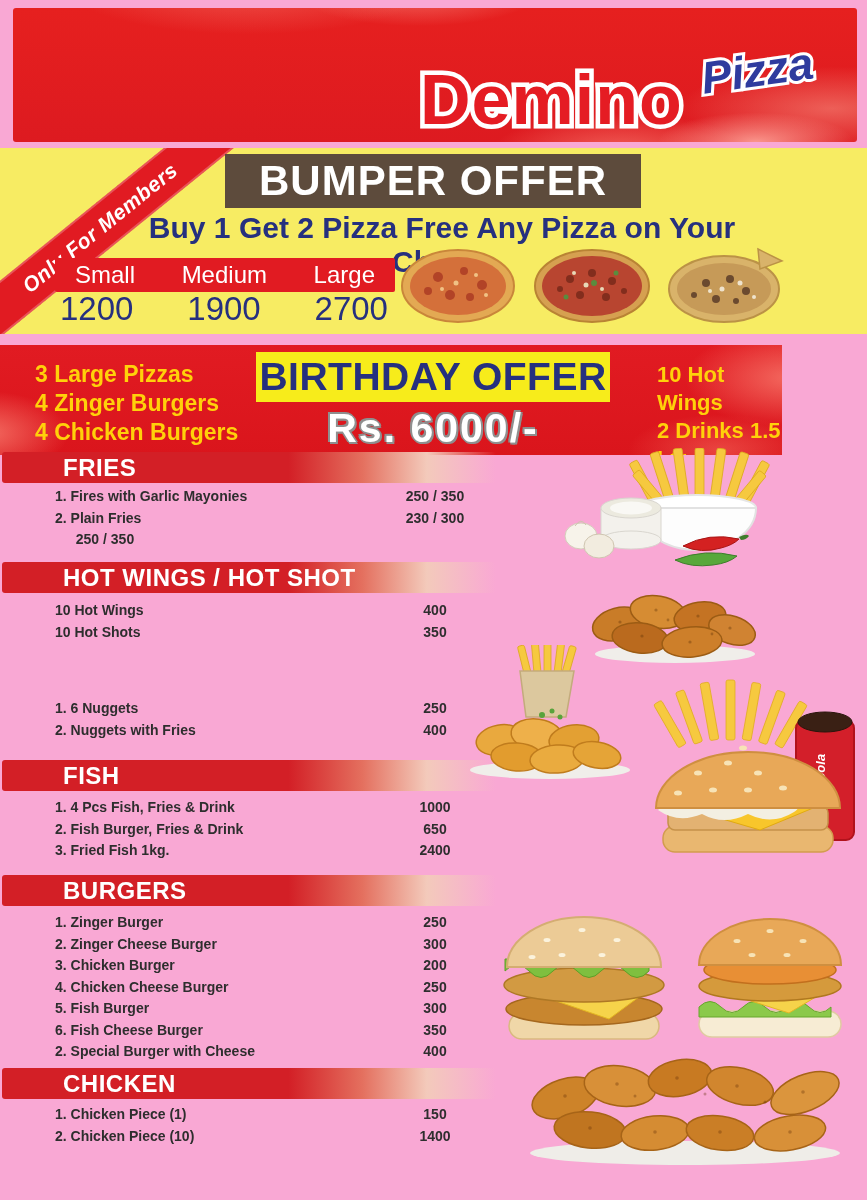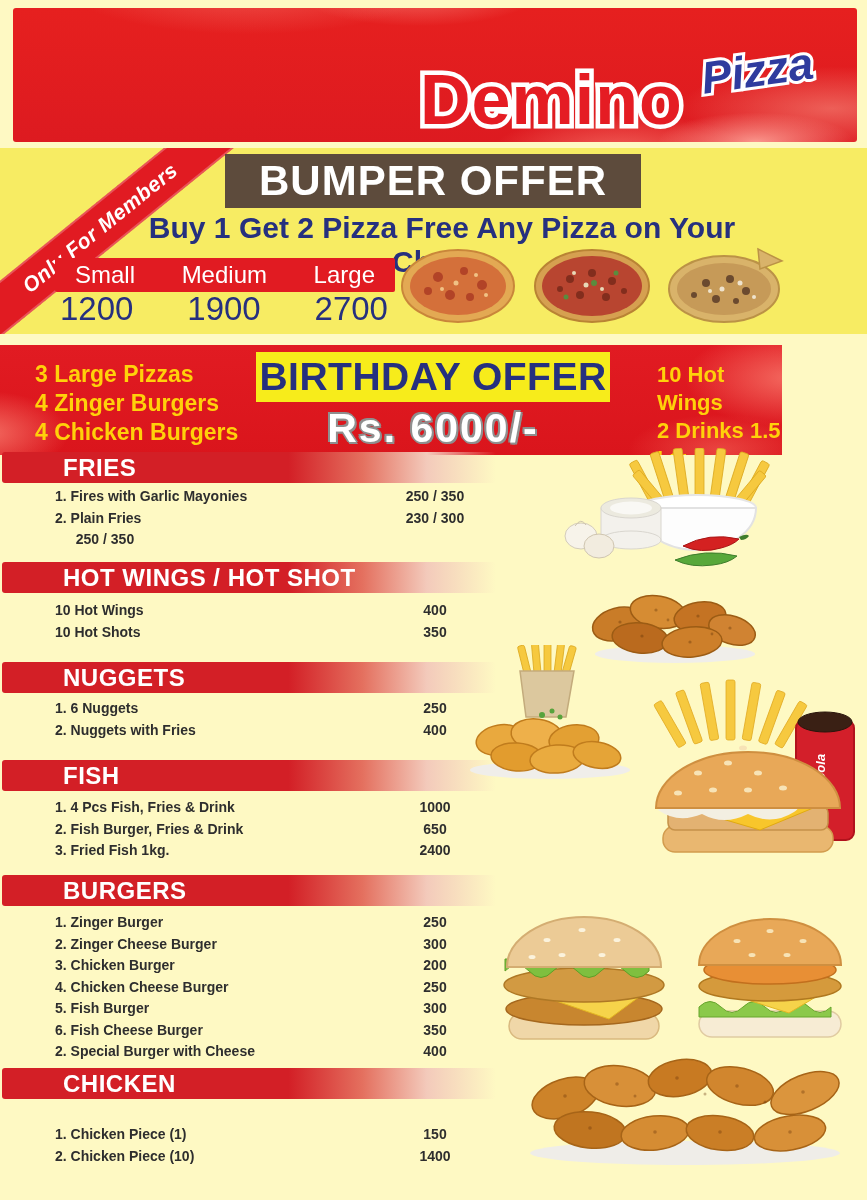--- a/index.html
+++ b/index.html
@@ -1,18 +1,18 @@
 <!DOCTYPE html>
 <html><head>
 <meta charset="utf-8">
 <style>
   * { margin:0; padding:0; box-sizing:border-box; }
   html,body { background:#ffffff; }
   body { font-family:"Liberation Sans", sans-serif; }
-  .page { position:relative; width:867px; height:1200px; background:#fef9c3; overflow:hidden; }
+  .page { position:relative; width:867px; height:1200px; background:#f9a8d4; overflow:hidden; }
 
   
   .header {
     position:absolute; left:13px; top:8px; width:844px; height:134px; border-radius:3px;
     background:
       radial-gradient(ellipse 140px 42px at 88% 100%, rgba(255,170,158,.85), rgba(255,170,158,0) 70%),
       radial-gradient(ellipse 180px 55px at 72% 108%, rgba(248,120,108,.75), rgba(248,120,108,0) 72%),
       radial-gradient(ellipse 220px 60px at 97% 75%, rgba(246,140,125,.6), rgba(246,140,125,0) 70%),
       radial-gradient(ellipse 260px 70px at 28% -18%, rgba(246,130,118,.55), rgba(246,130,118,0) 72%),
       radial-gradient(ellipse 170px 45px at 48% -10%, rgba(250,160,148,.5), rgba(250,160,148,0) 70%),
@@ -214,21 +214,20 @@
     <div class="row">
       <span class="iname">10 Hot Wings</span>
       <span class="iprice">400</span>
     </div>
     <div class="row">
       <span class="iname">10 Hot Shots</span>
       <span class="iprice">350</span>
     </div>
   </div>
 
-  <div class="band" style="top:662px;">NUGGETS</div>
   <div class="rows" style="top:698px;">
     <div class="row">
       <span class="iname">1. 6 Nuggets</span>
       <span class="iprice">250</span>
     </div>
     <div class="row">
       <span class="iname">2. Nuggets with Fries</span>
       <span class="iprice">400</span>
     </div>
   </div>
@@ -275,21 +274,21 @@
       <span class="iname">6. Fish Cheese Burger</span>
       <span class="iprice">350</span>
     </div>
     <div class="row">
       <span class="iname">2. Special Burger with Cheese</span>
       <span class="iprice">400</span>
     </div>
   </div>
 
   <div class="band" style="top:1068px;">CHICKEN</div>
-  <div class="rows" style="top:1104px;margin-top:20px;">
+  <div class="rows" style="top:1104px;">
     <div class="row">
       <span class="iname">1. Chicken Piece (1)</span>
       <span class="iprice">150</span>
     </div>
     <div class="row">
       <span class="iname">2. Chicken Piece (10)</span>
       <span class="iprice">1400</span>
     </div>
   </div>
 

